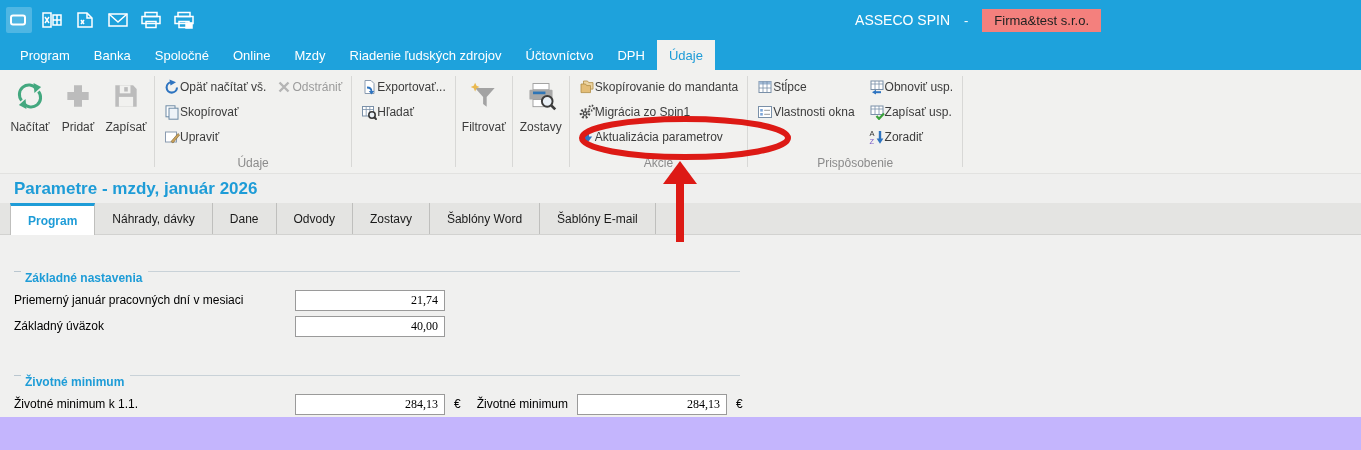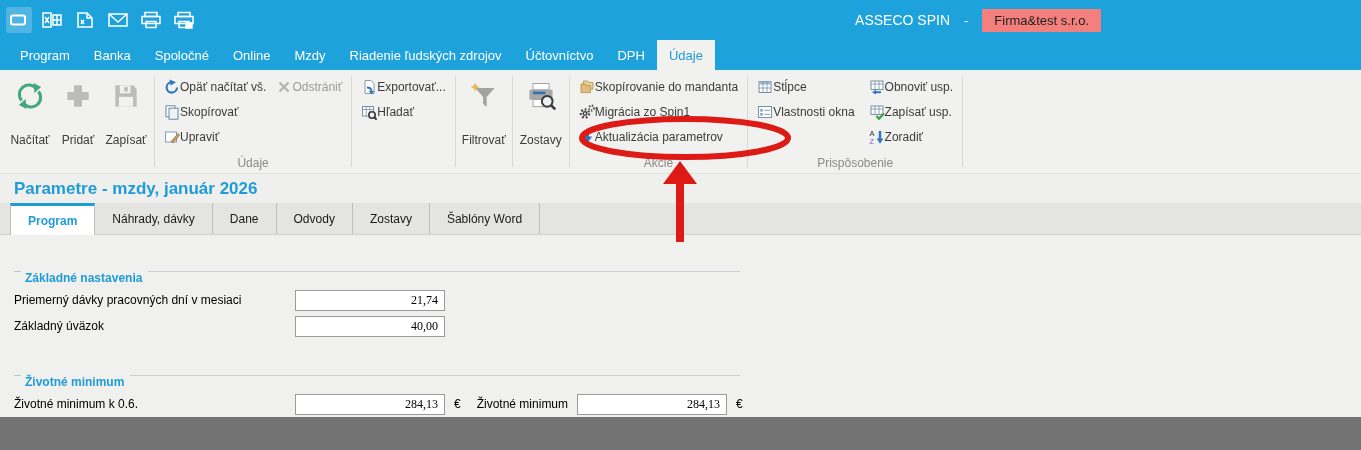--- a/index.html
+++ b/index.html
@@ -1,18 +1,18 @@
 <!DOCTYPE html>
 <html><head>
 <meta charset="utf-8">
 <style>
   * { margin:0; padding:0; box-sizing:border-box; }
   html,body { width:1361px; height:450px; overflow:hidden; }
   body { font-family:"Liberation Sans","DejaVu Sans",sans-serif; background:#f0f0ef; }
-  .app { position:relative; width:1361px; height:450px; background:#737373; }
+  .app { position:relative; width:1361px; height:450px; background:#c4b5fd; }
 
   
   .titlebar { height:40px; background:#1ea2dc; display:flex; align-items:center; justify-content:space-between; padding:0 10px 0 6px; }
   .tb-icons { display:flex; align-items:center; gap:7px; }
   .tb-icon { width:26px; height:26px; display:flex; align-items:center; justify-content:center; border-radius:2px; cursor:pointer; }
   .tb-icon.sel { background:rgba(255,255,255,0.22); }
   .tb-icon svg { width:22px; height:18px; stroke:#fff; fill:none; stroke-width:1.5; }
   .tb-right { display:flex; align-items:center; gap:14px; padding-right:250px; }
   .app-name { color:#fff; font-size:14px; }
   .app-dash { color:#fff; font-size:13px; }
@@ -25,21 +25,21 @@
 
   
   .ribbon { height:104px; background:#f1f1ef; border-bottom:1px solid #e2e2e0; display:flex; align-items:stretch; padding:4px 0 0 6px; position:relative; }
   .rb-group { display:flex; flex-direction:column; }
   .rb-content { flex:1; display:flex; align-items:flex-start; }
   .rb-label { height:18px; line-height:16px; text-align:center; color:#8b8b8b; font-size:12px; white-space:nowrap; }
   .rb-sep { width:1px; background:#d8d8d6; margin:2px 4px 6px 4px; }
   .bigbtn { width:48px; display:flex; flex-direction:column; align-items:center; padding-top:3px; cursor:pointer; }
   .bigbtn .bico { width:36px; height:38px; display:flex; align-items:center; justify-content:center; }
   .bigbtn .bico svg { width:32px; height:32px; }
-  .bigbtn .lbl { font-size:12px; color:#3c3c3c; margin-top:18px; white-space:nowrap; }
+  .bigbtn .lbl { font-size:12px; color:#3c3c3c; margin-top:5px; white-space:nowrap; }
   .small-col { display:flex; flex-direction:column; }
   .small-row { display:flex; }
   .smallbtn { display:flex; align-items:center; gap:0; height:25px; padding:0 5px; font-size:12px; color:#3c3c3c; cursor:pointer; white-space:nowrap; }
   .smallbtn svg { width:16px; height:16px; flex:none; }
   .smallbtn .lbl.dis { color:#9b9b9b; }
   .two-cols { display:flex; gap:4px; }
 
   
   .pagehead { height:29px; background:#efefee; display:flex; align-items:center; padding-left:14px; }
   .pagehead h1 { font-size:17px; font-weight:bold; color:#1e9cd7; }
@@ -377,51 +377,52 @@
     <h1>Parametre - mzdy, január 2026</h1>
   </div>
 
   <div class="tabstrip">
     <div class="tab active">Program</div>
     <div class="tab">Náhrady, dávky</div>
     <div class="tab">Dane</div>
     <div class="tab">Odvody</div>
     <div class="tab">Zostavy</div>
     <div class="tab">Šablóny Word</div>
+    <div class="tab">Šablóny E-mail</div>
   </div>
 
   <div class="content">
 
     <div class="sh1">
       <div class="section-head">
         <span class="dash"></span>
         <span class="stitle">Základné nastavenia</span>
         <span class="line"></span>
       </div>
     </div>
 
     <div class="field-row">
-      <span class="flabel">Priemerný dávky pracovných dní v mesiaci</span>
+      <span class="flabel">Priemerný január pracovných dní v mesiaci</span>
       <input class="val" readonly="" value="21,74" style="">
     </div>
     <div class="field-row">
       <span class="flabel">Základný úväzok</span>
       <input class="val" readonly="" value="40,00" style="">
     </div>
 
     <div class="sh2">
       <div class="section-head">
         <span class="dash"></span>
         <span class="stitle">Životné minimum</span>
         <span class="line"></span>
       </div>
     </div>
 
     <div class="field-row">
-      <span class="flabel">Životné minimum k 0.6.</span>
+      <span class="flabel">Životné minimum k 1.1.</span>
       <input class="val" readonly="" value="284,13" style="">
       <span class="suffix">€</span>
       <span class="flabel2">Životné minimum</span>
       <input class="val" readonly="" value="284,13" style="">
       <span class="suffix">€</span>
     </div>
   </div>
 
   <svg class="annotation" viewBox="0 0 1361 450">
     <ellipse cx="685" cy="138" rx="103" ry="19" fill="none" stroke="#dd1a15" stroke-width="6"></ellipse>

